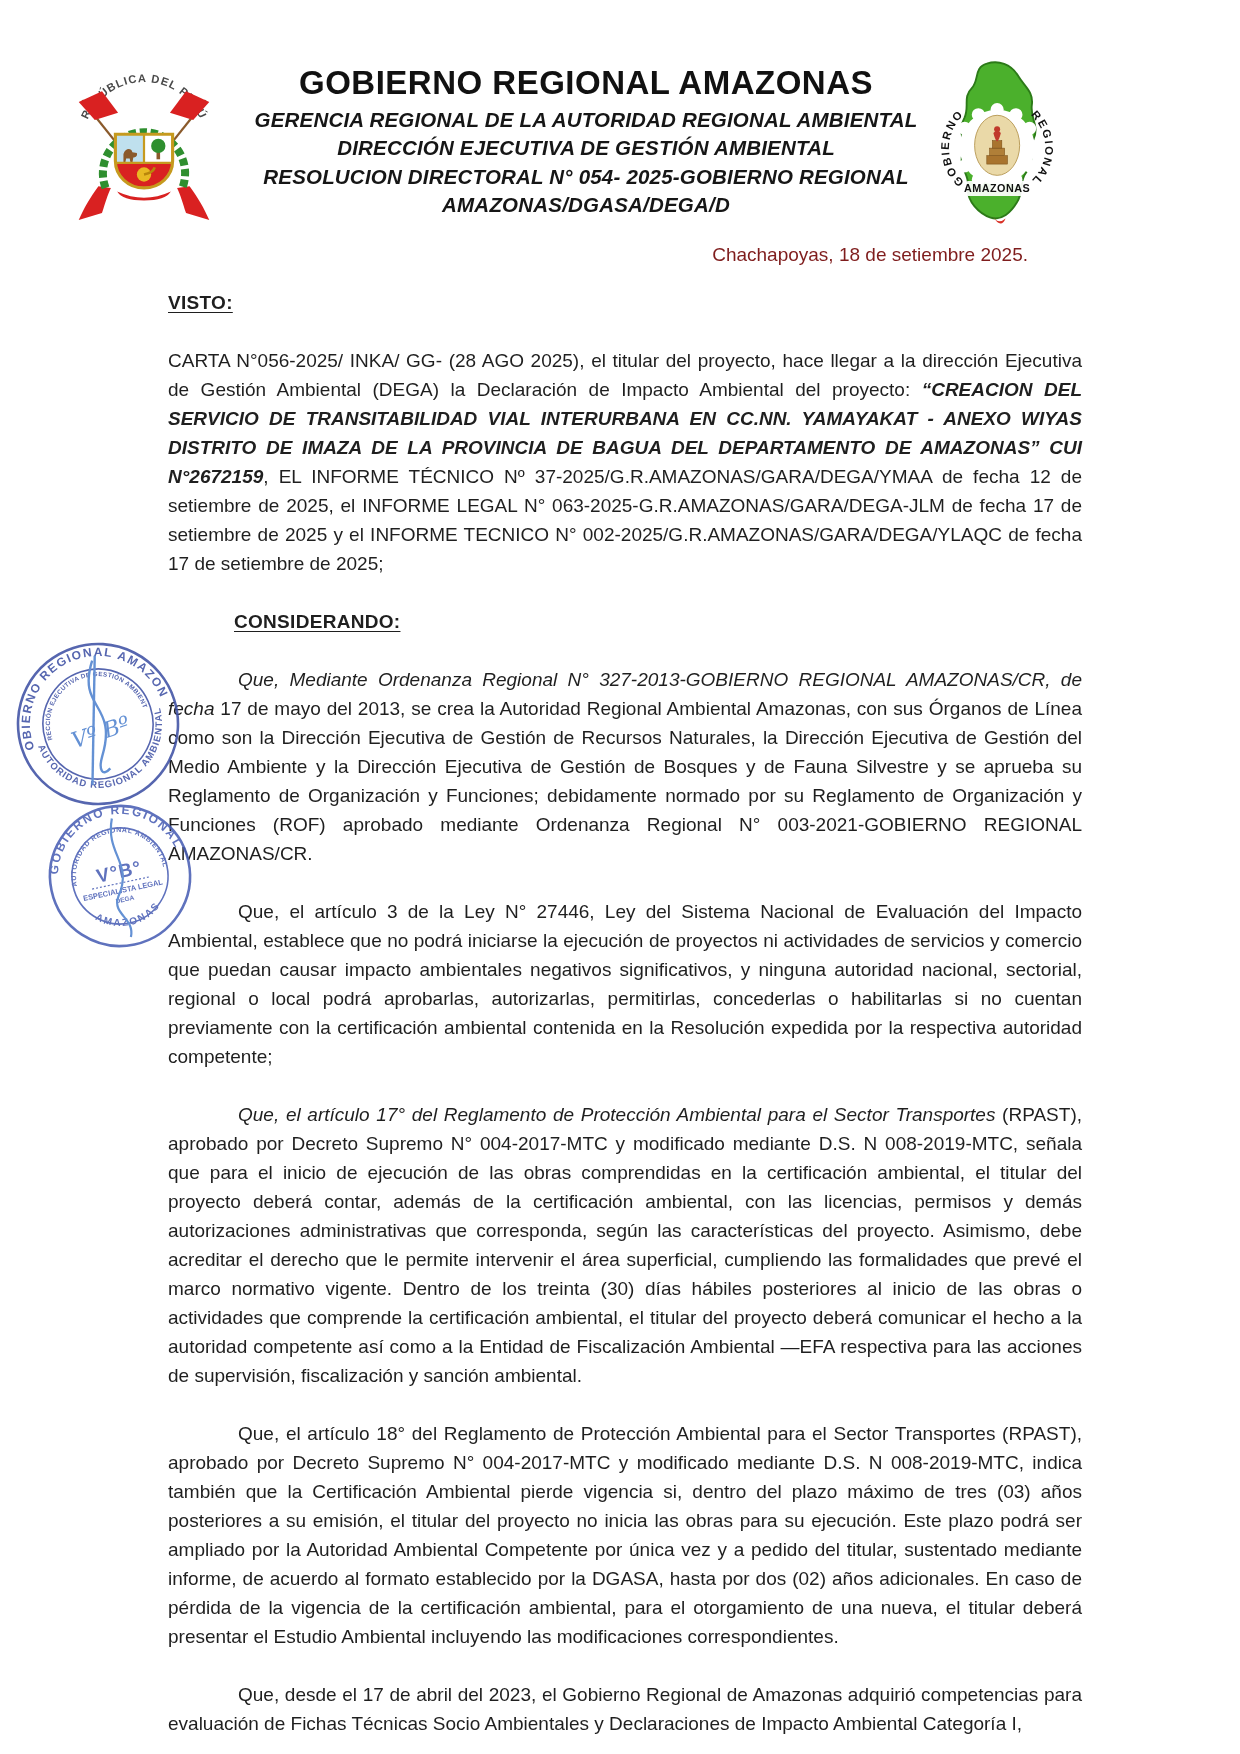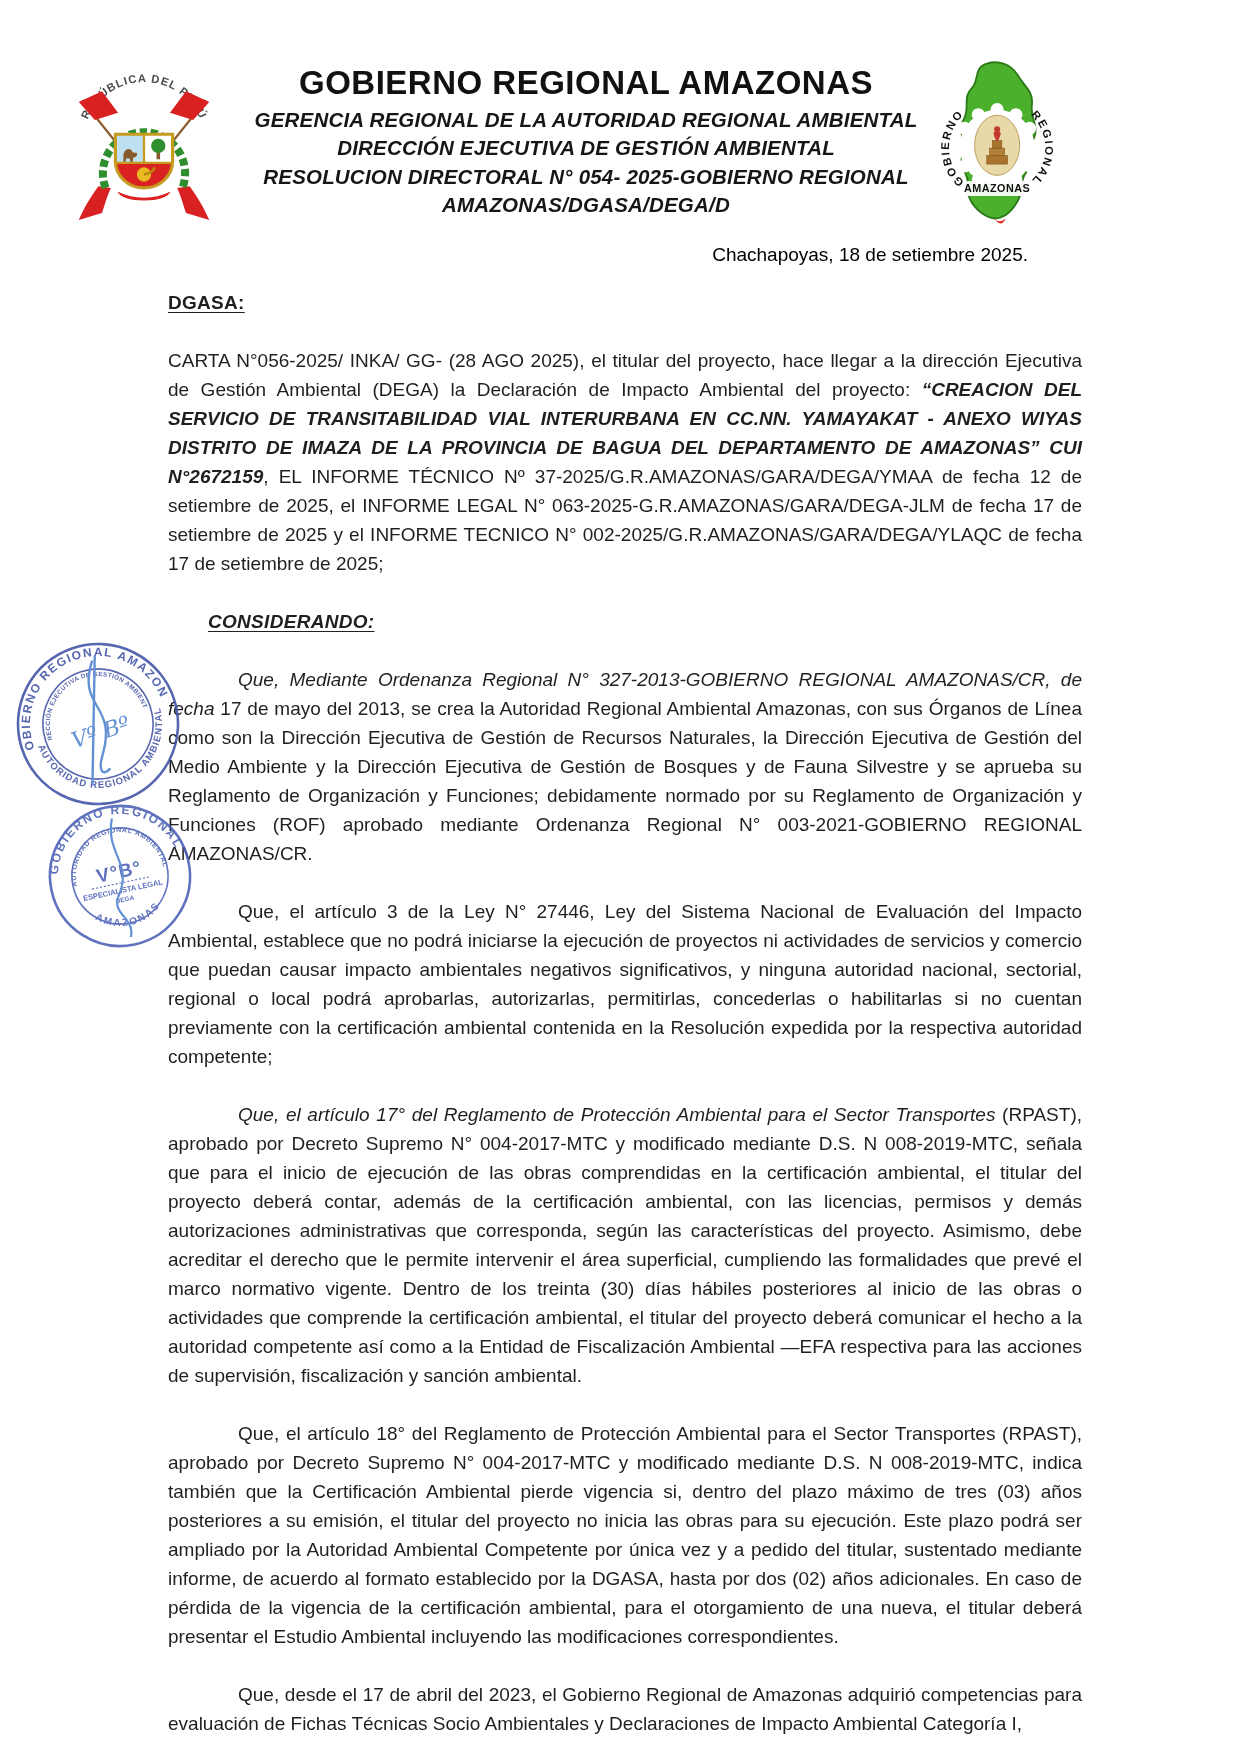--- a/index.html
+++ b/index.html
@@ -20,30 +20,30 @@
     font-size:33px;font-weight:bold;letter-spacing:.5px;color:#111;
     line-height:1.15;
   }
   .hdr .sub{
     font-size:20.5px;font-weight:bold;color:#161616;line-height:1.38;letter-spacing:.2px;font-style:italic;
   }
   .hdr .sub.first{margin-top:4px;}
   
   .date{
     position:absolute;top:244px;right:212px;
-    font-size:19px;color:#000000;
+    font-size:19px;color:#7f1d1d;
   }
   
   .bodytext{
     position:absolute;left:168px;top:288px;width:914px;
     font-size:19px;line-height:29px;text-align:justify;
   }
   .h{font-weight:bold;margin:0 0 29px 0;letter-spacing:.3px;}
   .h .und{text-decoration:underline;text-underline-offset:3px;}
-  .h.ind{margin-left:40px;font-style:italic;}
+  .h.ind{margin-left:66px;}
   .para{margin:0 0 29px 0;}
   .para.qi{text-indent:70px;}
   .seg-i{font-style:italic;}
   .seg-bi{font-style:italic;font-weight:bold;}
   
   .stamp1{position:absolute;left:12px;top:638px;width:172px;height:172px;transform:rotate(-18deg);opacity:.88;}
   .stamp2{position:absolute;left:44px;top:800px;width:152px;height:152px;transform:rotate(-12deg);opacity:.88;}
   svg text{font-family:"Liberation Sans",sans-serif;}
   .sig{font-family:"DejaVu Serif",serif;font-style:italic;}
 </style>
@@ -139,21 +139,21 @@
         <text><textPath href="#regArc" startOffset="50%" text-anchor="middle">REGIONAL</textPath></text>
       </g>
       <rect x="30" y="131" width="66" height="16" rx="2" fill="rgba(255,255,255,0.92)"></rect>
       <text x="63" y="143" text-anchor="middle" font-size="11.5" font-weight="bold" fill="#111" letter-spacing="0.5">AMAZONAS</text>
     </svg>
   </div>
 
   <div class="date">Chachapoyas, 18 de setiembre 2025.</div>
 
   <div class="bodytext">
-    <div class="h"><span class="und">DGASA:</span></div>
+    <div class="h"><span class="und">VISTO:</span></div>
     <p class="para"><span>CARTA N°056-2025/ INKA/ GG- (28 AGO 2025), el titular del proyecto, hace llegar a la dirección Ejecutiva de Gestión Ambiental (DEGA) la Declaración de Impacto Ambiental del proyecto: </span><span class="seg-bi">“CREACION DEL SERVICIO DE TRANSITABILIDAD VIAL INTERURBANA EN CC.NN. YAMAYAKAT - ANEXO WIYAS DISTRITO DE IMAZA DE LA PROVINCIA DE BAGUA DEL DEPARTAMENTO DE AMAZONAS” CUI N°2672159</span><span>, EL INFORME TÉCNICO Nº 37-2025/G.R.AMAZONAS/GARA/DEGA/YMAA de fecha 12 de setiembre de 2025, el INFORME LEGAL N° 063-2025-G.R.AMAZONAS/GARA/DEGA-JLM de fecha 17 de setiembre de 2025 y el INFORME TECNICO N° 002-2025/G.R.AMAZONAS/GARA/DEGA/YLAQC de fecha 17 de setiembre de 2025;</span></p>
 
     <div class="h ind"><span class="und">CONSIDERANDO:</span></div>
     <p class="para qi"><span class="seg-i">Que, Mediante Ordenanza Regional N° 327-2013-GOBIERNO REGIONAL AMAZONAS/CR, de fecha</span><span> 17 de mayo del 2013, se crea la Autoridad Regional Ambiental Amazonas, con sus Órganos de Línea como son la Dirección  Ejecutiva de Gestión de Recursos Naturales, la Dirección Ejecutiva de  Gestión del Medio Ambiente y la Dirección Ejecutiva de Gestión de Bosques y de Fauna Silvestre y se aprueba su Reglamento de Organización y Funciones; debidamente normado por su Reglamento de Organización y Funciones (ROF) aprobado mediante Ordenanza Regional N° 003-2021-GOBIERNO REGIONAL AMAZONAS/CR.</span></p>
     <p class="para qi"><span>Que, el artículo 3 de la Ley N° 27446, Ley del Sistema Nacional de Evaluación del Impacto Ambiental, establece que no podrá iniciarse la ejecución de proyectos ni actividades de servicios y comercio que puedan causar impacto ambientales negativos significativos, y ninguna autoridad nacional, sectorial, regional o local podrá aprobarlas, autorizarlas, permitirlas, concederlas o habilitarlas si no cuentan previamente con la certificación ambiental contenida en la Resolución expedida por la respectiva autoridad competente;</span></p>
     <p class="para qi"><span class="seg-i">Que, el artículo 17° del Reglamento de Protección Ambiental para el Sector Transportes</span><span> (RPAST), aprobado por Decreto Supremo N° 004-2017-MTC y modificado mediante D.S. N 008-2019-MTC, señala que para el inicio de ejecución de las obras comprendidas en la certificación ambiental, el titular del proyecto deberá contar, además de la certificación ambiental, con las licencias, permisos y demás autorizaciones administrativas que corresponda, según las características del proyecto. Asimismo, debe acreditar el derecho que le permite intervenir el área superficial, cumpliendo las formalidades que prevé el marco normativo vigente. Dentro de los treinta (30) días hábiles posteriores al inicio de las obras o actividades que comprende la certificación ambiental, el titular del proyecto deberá comunicar el hecho a la autoridad competente así como a la Entidad de Fiscalización Ambiental —EFA respectiva para las acciones de supervisión, fiscalización y sanción ambiental.</span></p>
     <p class="para qi"><span>Que, el artículo 18° del Reglamento de Protección Ambiental para el Sector Transportes (RPAST), aprobado por Decreto Supremo N° 004-2017-MTC y modificado mediante D.S. N 008-2019-MTC, indica también que la Certificación Ambiental pierde vigencia si, dentro del plazo máximo de tres (03) años posteriores a su emisión, el titular del proyecto no inicia las obras para su ejecución. Este plazo podrá ser ampliado por la Autoridad Ambiental Competente por única vez y a pedido del titular, sustentado mediante informe, de acuerdo al formato establecido por la DGASA, hasta por dos (02) años adicionales. En caso de pérdida de la vigencia de la certificación ambiental, para el otorgamiento de una nueva, el titular deberá presentar el Estudio Ambiental incluyendo las modificaciones correspondientes.</span></p>
     <p class="para qi"><span>Que, desde el 17 de abril del 2023, el Gobierno Regional de Amazonas adquirió competencias para evaluación de Fichas Técnicas Socio Ambientales y Declaraciones de Impacto Ambiental Categoría I,</span></p>
   </div>
 

